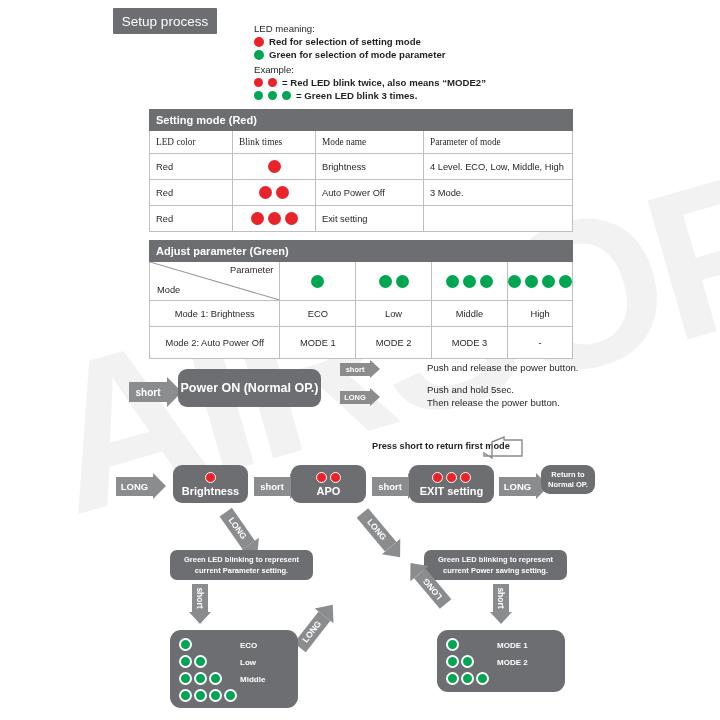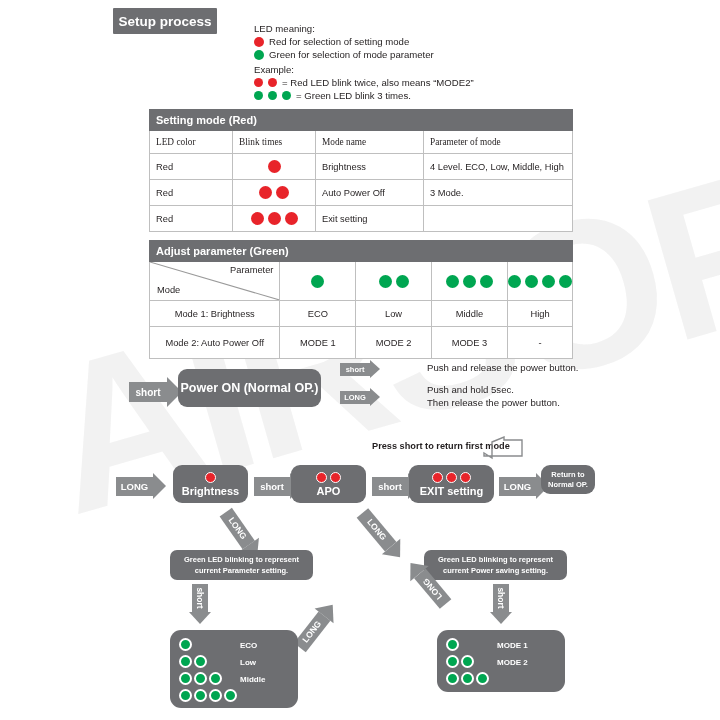--- a/index.html
+++ b/index.html
@@ -14,34 +14,34 @@
 
   
   .wm{position:absolute;pointer-events:none;color:#f0f0f0;font-weight:bold;}
   .wm1{left:20px;top:330px;font-size:210px;letter-spacing:-8px;
        transform:rotate(-16deg);transform-origin:left top;opacity:.85;}
   .wm3{left:400px;top:285px;font-size:46px;transform:rotate(-18deg);
        transform-origin:left top;color:#efefef;}
 
   
   .chip{
-    background:#6d6e71;color:#fff;font-weight:bold;
+    background:#6d6e71;color:#fff;font-weight:normal;
     display:flex;align-items:center;justify-content:center;
     text-align:center;box-sizing:border-box;
   }
 
   
   #setup-title{
     position:absolute;left:113px;top:8px;width:104px;height:26px;
     font-size:13.5px;border-radius:1px;background:#6d6e71;
   }
 
   
   .legend{position:absolute;left:254px;font-size:9.6px;color:#231f20;line-height:13px;}
-  .lg-row{display:flex;align-items:center;gap:5px;height:13px;}
+  .lg-row{display:flex;align-items:center;gap:5px;height:13px;font-weight:bold;}
   .dot{border-radius:50%;display:inline-block;flex:none;}
   .dot.red{background:#e8242a;}
   .dot.green{background:#00a651;}
   .d9{width:9px;height:9px;}
   .d10{width:10px;height:10px;}
 
   
   table{border-collapse:collapse;position:absolute;font-size:9.3px;background:#fff;}
   table td,table th{border:1px solid #bfbfbf;padding:0 6px;text-align:left;
     font-weight:normal;color:#231f20;vertical-align:middle;}

